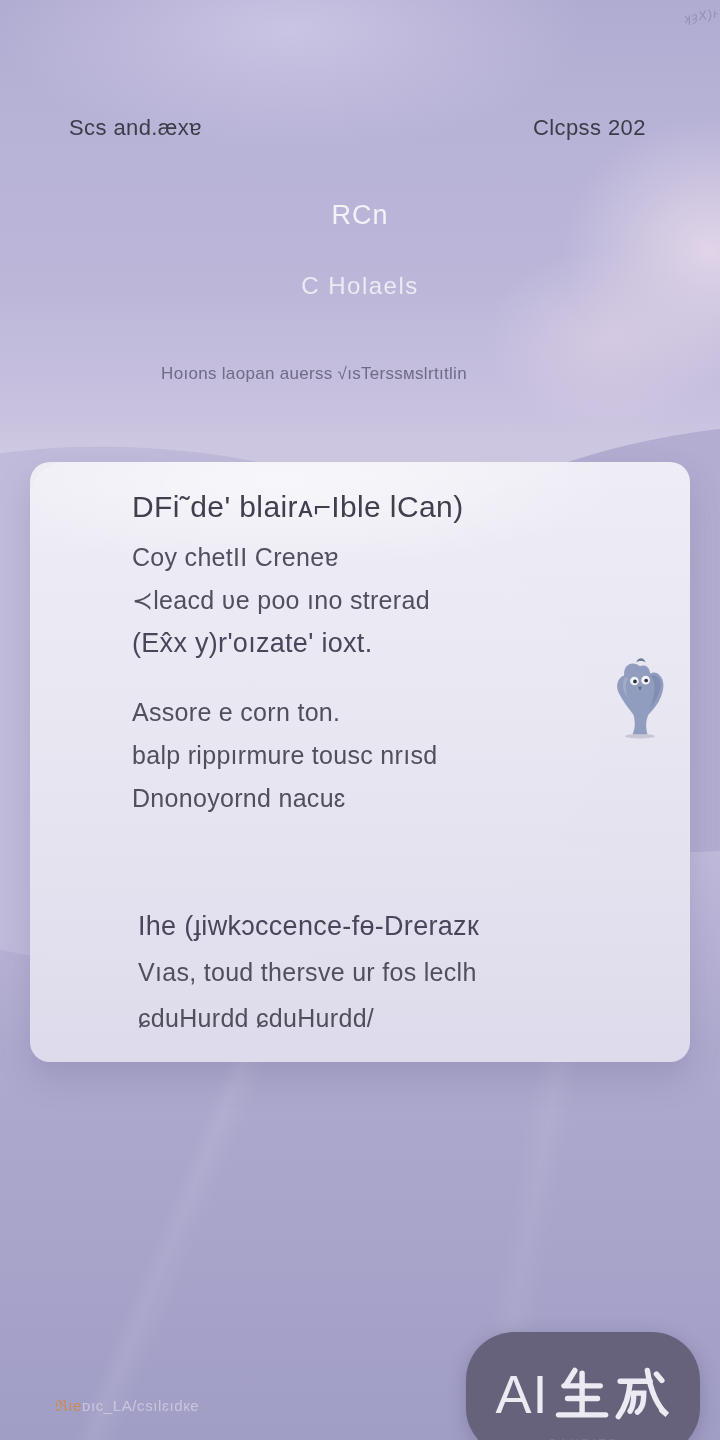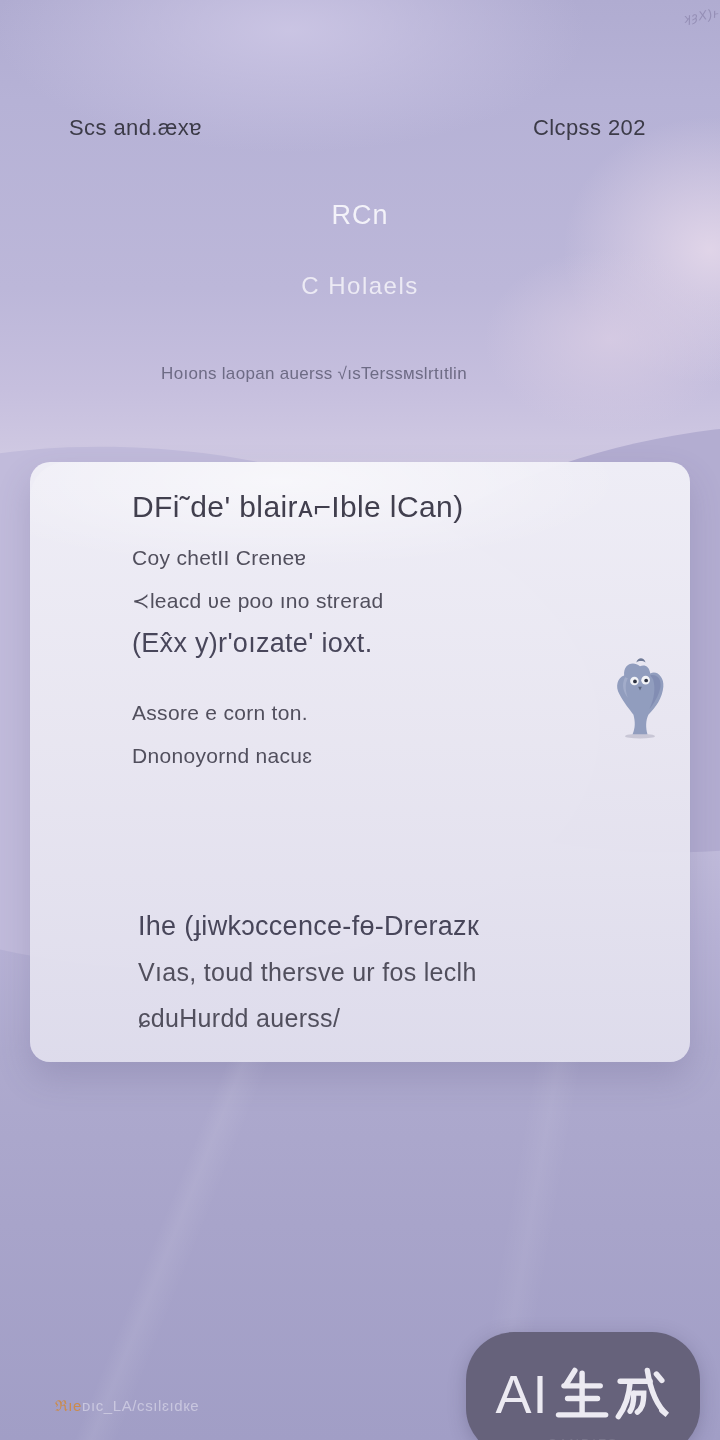--- a/index.html
+++ b/index.html
@@ -57,21 +57,21 @@
     background:linear-gradient(180deg, rgba(240,239,247,0.97) 0%,
                rgba(234,232,242,0.96) 45%, rgba(224,222,237,0.95) 100%);
     box-shadow:0 16px 34px rgba(78,73,118,0.20);}
   .card::before{content:"";position:absolute;left:0;top:0;width:100%;height:160px;
     border-radius:36px 36px 0 0;
     background:radial-gradient(ellipse 480px 120px at 38% 12%, rgba(255,255,255,0.55), rgba(255,255,255,0) 72%);}
 
   .card-heading{position:absolute;left:102px;top:28px;margin:0;
     font-size:30px;font-weight:400;color:#413f4e;letter-spacing:0.4px;}
   .card-lines{position:absolute;left:102px;top:74px;}
-  .card-lines p{margin:0;font-size:21px;line-height:43px;color:#514f5d;letter-spacing:0.3px;}
+  .card-lines p{margin:0;font-size:25px;line-height:43px;color:#514f5d;letter-spacing:0.3px;}
   .card-lines p.emph{font-size:27px;color:#48465a;}
   .card-lines p.shift{margin-top:26px;}
   .card-footer{position:absolute;left:102px;top:438px;}
   .card-footer p{margin:6px;font-size:25px;line-height:40px;color:#514f5d;letter-spacing:0.3px;}
   .card-footer p.emph{font-size:27px;color:#48465a;}
 
   .mascot{position:absolute;left:582px;top:188px;width:56px;height:92px;}
 
   
   .ai-badge{position:absolute;left:466px;top:1332px;width:234px;height:124px;
@@ -110,27 +110,28 @@
   <div class="page-tagline">Hoıons laopan аuerss √ısTerssмslrtıtlin</div>
 
   <div class="card">
     <h1 class="card-heading">DFi˜de' blairᴀ⌐Ible lCan)</h1>
 
     <div class="card-lines">
       <p>Coy chetII Creneɐ</p>
       <p>≺leacd ʋe poo ıno strerad</p>
       <p class="emph">(Ex̂x y)r'oıᴢate' ioxt.</p>
       <p class="shift">Assore e corn ton.</p>
+      <p>balp rippırmure tousc nrısd</p>
       <p>Dnonoyornd nacuɛ</p>
     </div>
 
     <div class="card-footer">
       <p class="emph">Ihe (ɟiwkɔccence-fɵ-Drerazк</p>
       <p>Vıas, toud thersve ur fos leclh</p>
-      <p>ɕduHurdd аuerss/</p>
+      <p>ɕduHurdd ɕduHurdd/</p>
     </div>
 
     <svg class="mascot" viewBox="0 0 60 92" xmlns="http://www.w3.org/2000/svg" aria-hidden="true">
       <ellipse cx="30" cy="89" rx="16" ry="2.6" fill="rgba(90,90,120,0.22)"></ellipse>
       <path d="M30 14 C22 8 12 12 13 24 C6 26 3 36 8 44 C13 54 19 60 23 66
                C25 74 25 80 22 87 L38 87 C36 80 36 72 39 66
                C47 58 54 48 55 36 C56 26 48 18 41 22 C40 14 35 12 30 14 Z" fill="#919dbe"></path>
       <path d="M14 26 C10 34 12 42 17 48 C14 40 14 32 17 27 Z" fill="#a8b2ce" opacity="0.75"></path>
       <path d="M41 24 C48 22 53 28 52 36 C50 46 45 54 40 60 C45 50 47 38 44 28 Z" fill="#7e8ab0" opacity="0.8"></path>
       <path d="M26 10 C28 4 34 4 36 10 C33 8 29 8 26 10 Z" fill="#6f7a96"></path>

